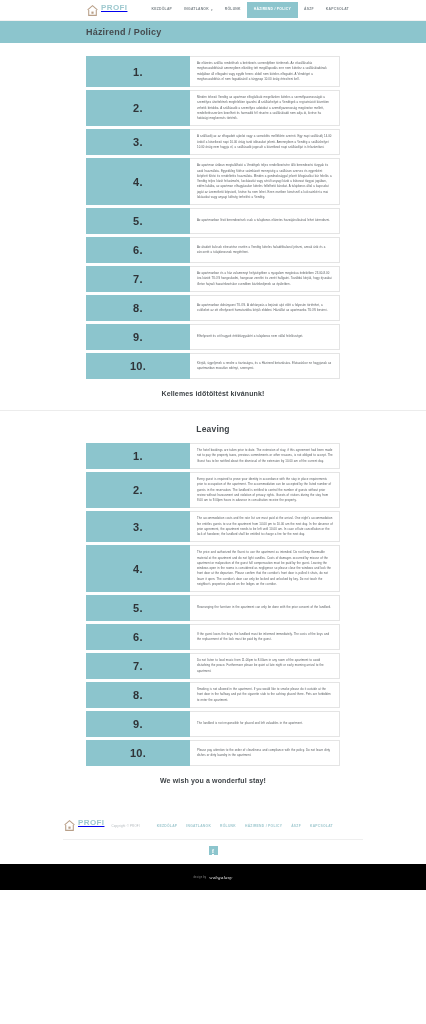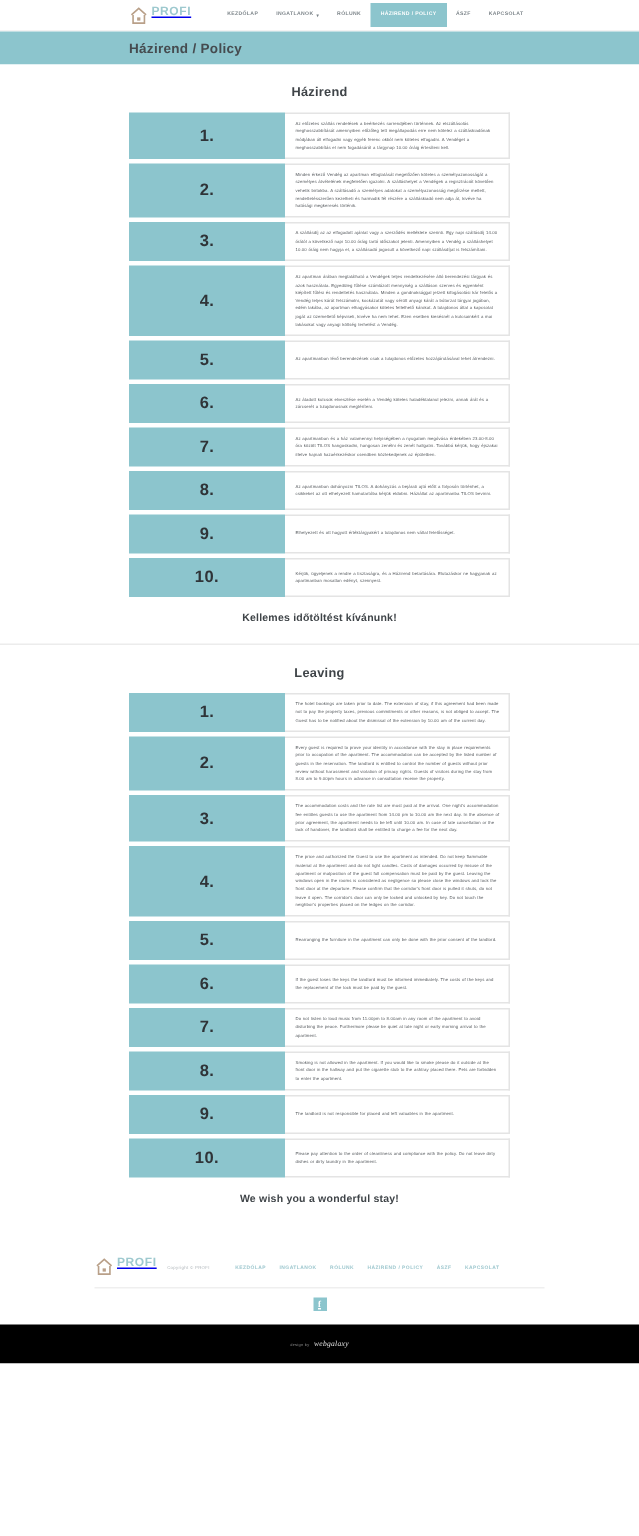--- a/index.html
+++ b/index.html
@@ -244,21 +244,20 @@
   </nav>
 </header>
 
 <div class="page-title-bar">
   <h1 class="page-title">Házirend / Policy</h1>
 </div>
 
 <main class="content">
 
   <section class="section">
-    <h2 class="section-heading">Házirend</h2>
     <div class="rule-list">
       <div class="rule-row">
         <div class="rule-num">1.</div>
         <div class="rule-body">
             <p class="rule-text">Az előzetes szállás rendelések a beérkezés sorrendjében történnek. Az elszállásolás meghosszabbítását amennyiben előzőleg tett megállapodás erre nem kötelez a szálláskiadónak módjában áll elfogadni vagy egyéb ferenc okból nem köteles elfogadni. A Vendéget a meghosszabbítás el nem fogadásáról a tárgynap 10.00 óráig értesíteni kell.</p>
           </div>
       </div>
       <div class="rule-row">
         <div class="rule-num">2.</div>
         <div class="rule-body">

